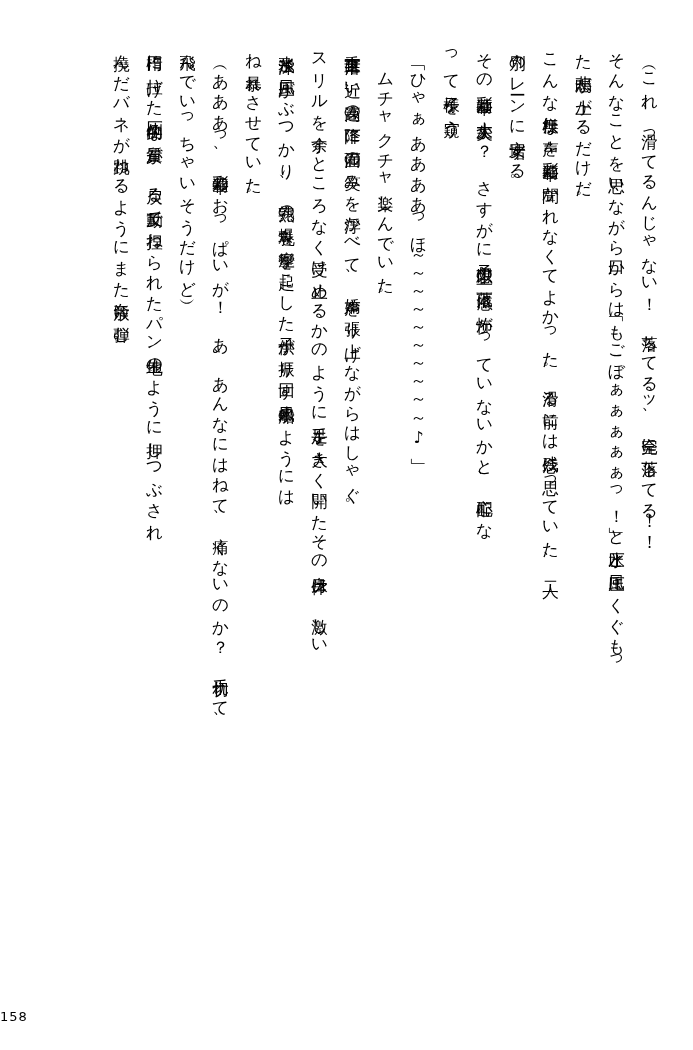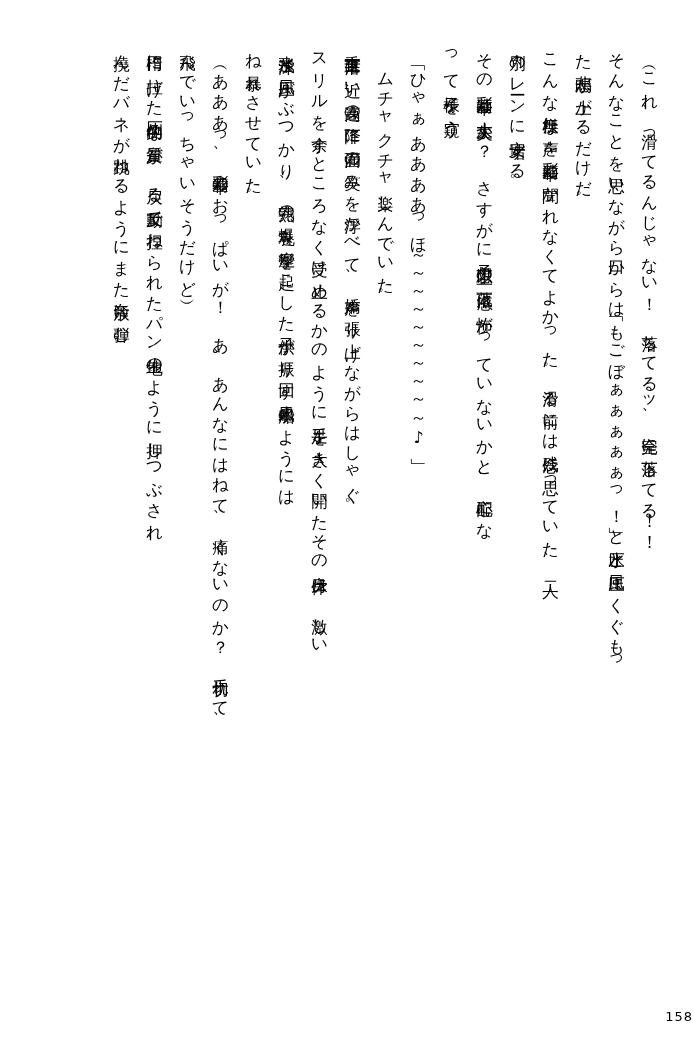--- a/index.html
+++ b/index.html
@@ -47,21 +47,21 @@
   }
   .line.indent {
     padding-top: 18px;
     box-sizing: border-box;
   }
   .page-number {
     position: absolute;
     bottom: 26px;
     left: 0;
     width: 693px;
-    text-align: right;
+    text-align: left;
     font-family: "DejaVu Sans", "Liberation Sans", sans-serif;
     font-size: 13px;
     color: #000000;
     letter-spacing: 1px;
   }
 </style>
 </head>
 <body>
 
 <div class="page">

